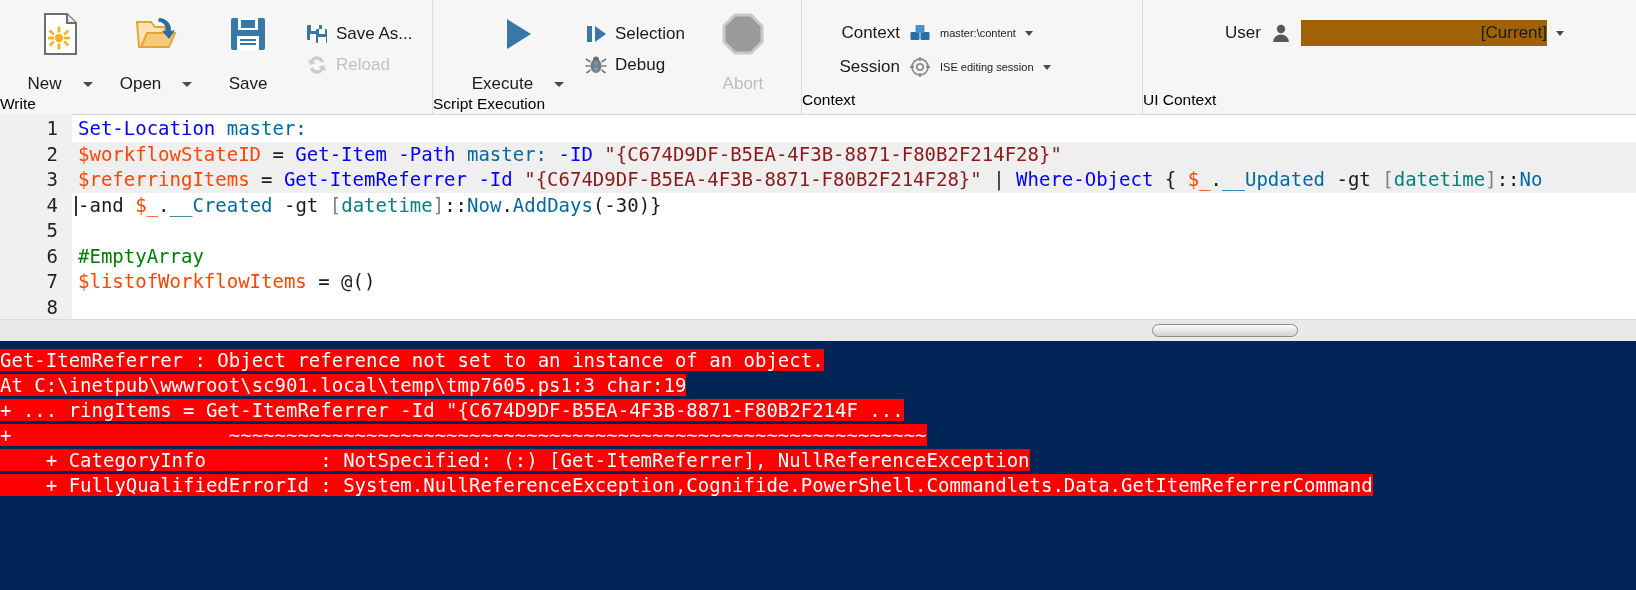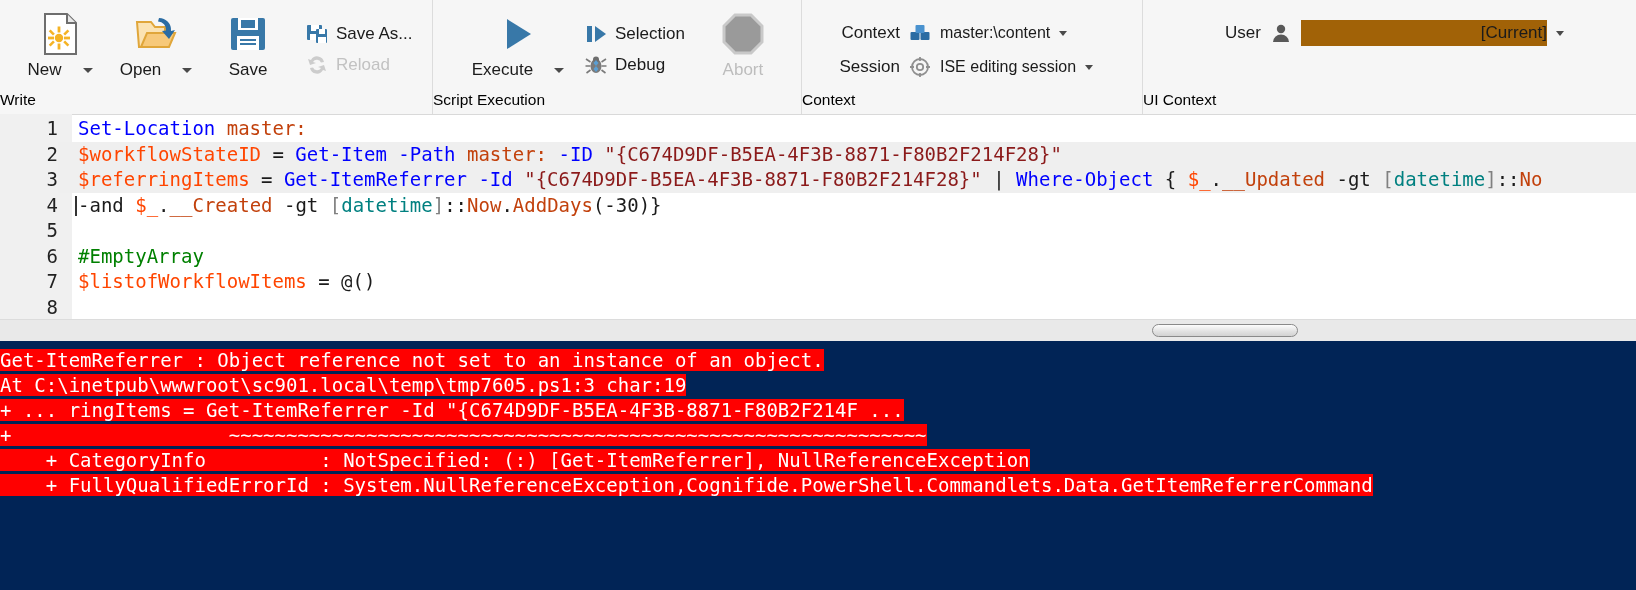--- a/index.html
+++ b/index.html
@@ -43,21 +43,21 @@
     width: 92px;
     display: flex; flex-direction: column;
     align-items: center;
     padding-top: 4px;
     cursor: default;
   }
   .bigbtn .ico { height: 44px; display:flex; align-items:center; justify-content:center; }
   .bigbtn .cap {
     font-size: 17px; color: #1b1b1b;
     display: flex; align-items: center; gap: 21px;
-    margin-top: 4px;
+    margin-top: 18px;
   }
   .bigbtn.dim .cap { color: #bdbdbd; }
   .caret {
     width: 0; height: 0;
     border-left: 5px solid transparent;
     border-right: 5px solid transparent;
     border-top: 5px solid #4a4a4a;
     display: inline-block;
   }
   .caret.sm {
@@ -73,21 +73,21 @@
     cursor: default;
   }
   .smbtn.dim { color: #c2c2c2; }
   .smbtn .ico { width: 22px; height: 22px; display:flex; align-items:center; justify-content:center; }
 
   
   .ctxrows { display: flex; flex-direction: column; gap: 8px; padding-top: 12px; }
   .ctxrow { display: flex; align-items: center; gap: 9px; height: 26px; }
   .ctxrow .lbl { font-size: 17px; color: #1b1b1b; text-align: right; }
   .ctxrow .ico { width: 22px; height: 22px; display:flex; align-items:center; justify-content:center; }
-  .ctxrow .val { font-size: 16px; color: #1b1b1b; white-space: nowrap; }
+  .ctxrow .val { font-size: 11px; color: #1b1b1b; white-space: nowrap; }
 
   .userbox {
     background: #a16207;
     border: none;
     height: 26px;
     display: flex; align-items: center; justify-content: flex-end;
     padding-right: 0px;
     font-size: 17px; color: #1b1b1b;
     overflow: hidden;
   }
@@ -124,21 +124,21 @@
   .cl.hl .ln { background: #f0f0f0; }
   .caretbar {
     position: absolute; left: 75px; top: 3px;
     width: 2px; height: 20px; background: #333;
   }
 
   
   .t-cmd  { color: #0000ff; }
   .t-var  { color: #ff4500; }
   .t-str  { color: #8b1a1a; }
-  .t-par  { color: #c2410c; margin-top: 47px; }
+  .t-par  { color: #0369a1; margin-top: 47px; }
   .t-op   { color: #1b1b1b; }
   .t-type { color: #008080; }
   .t-brk  { color: #808080; }
   .t-com  { color: #008000; }
   .t-pipe { color: #1b1b1b; }
 
   
   .hscroll {
     position: relative;
     width: 1636px; height: 22px;

